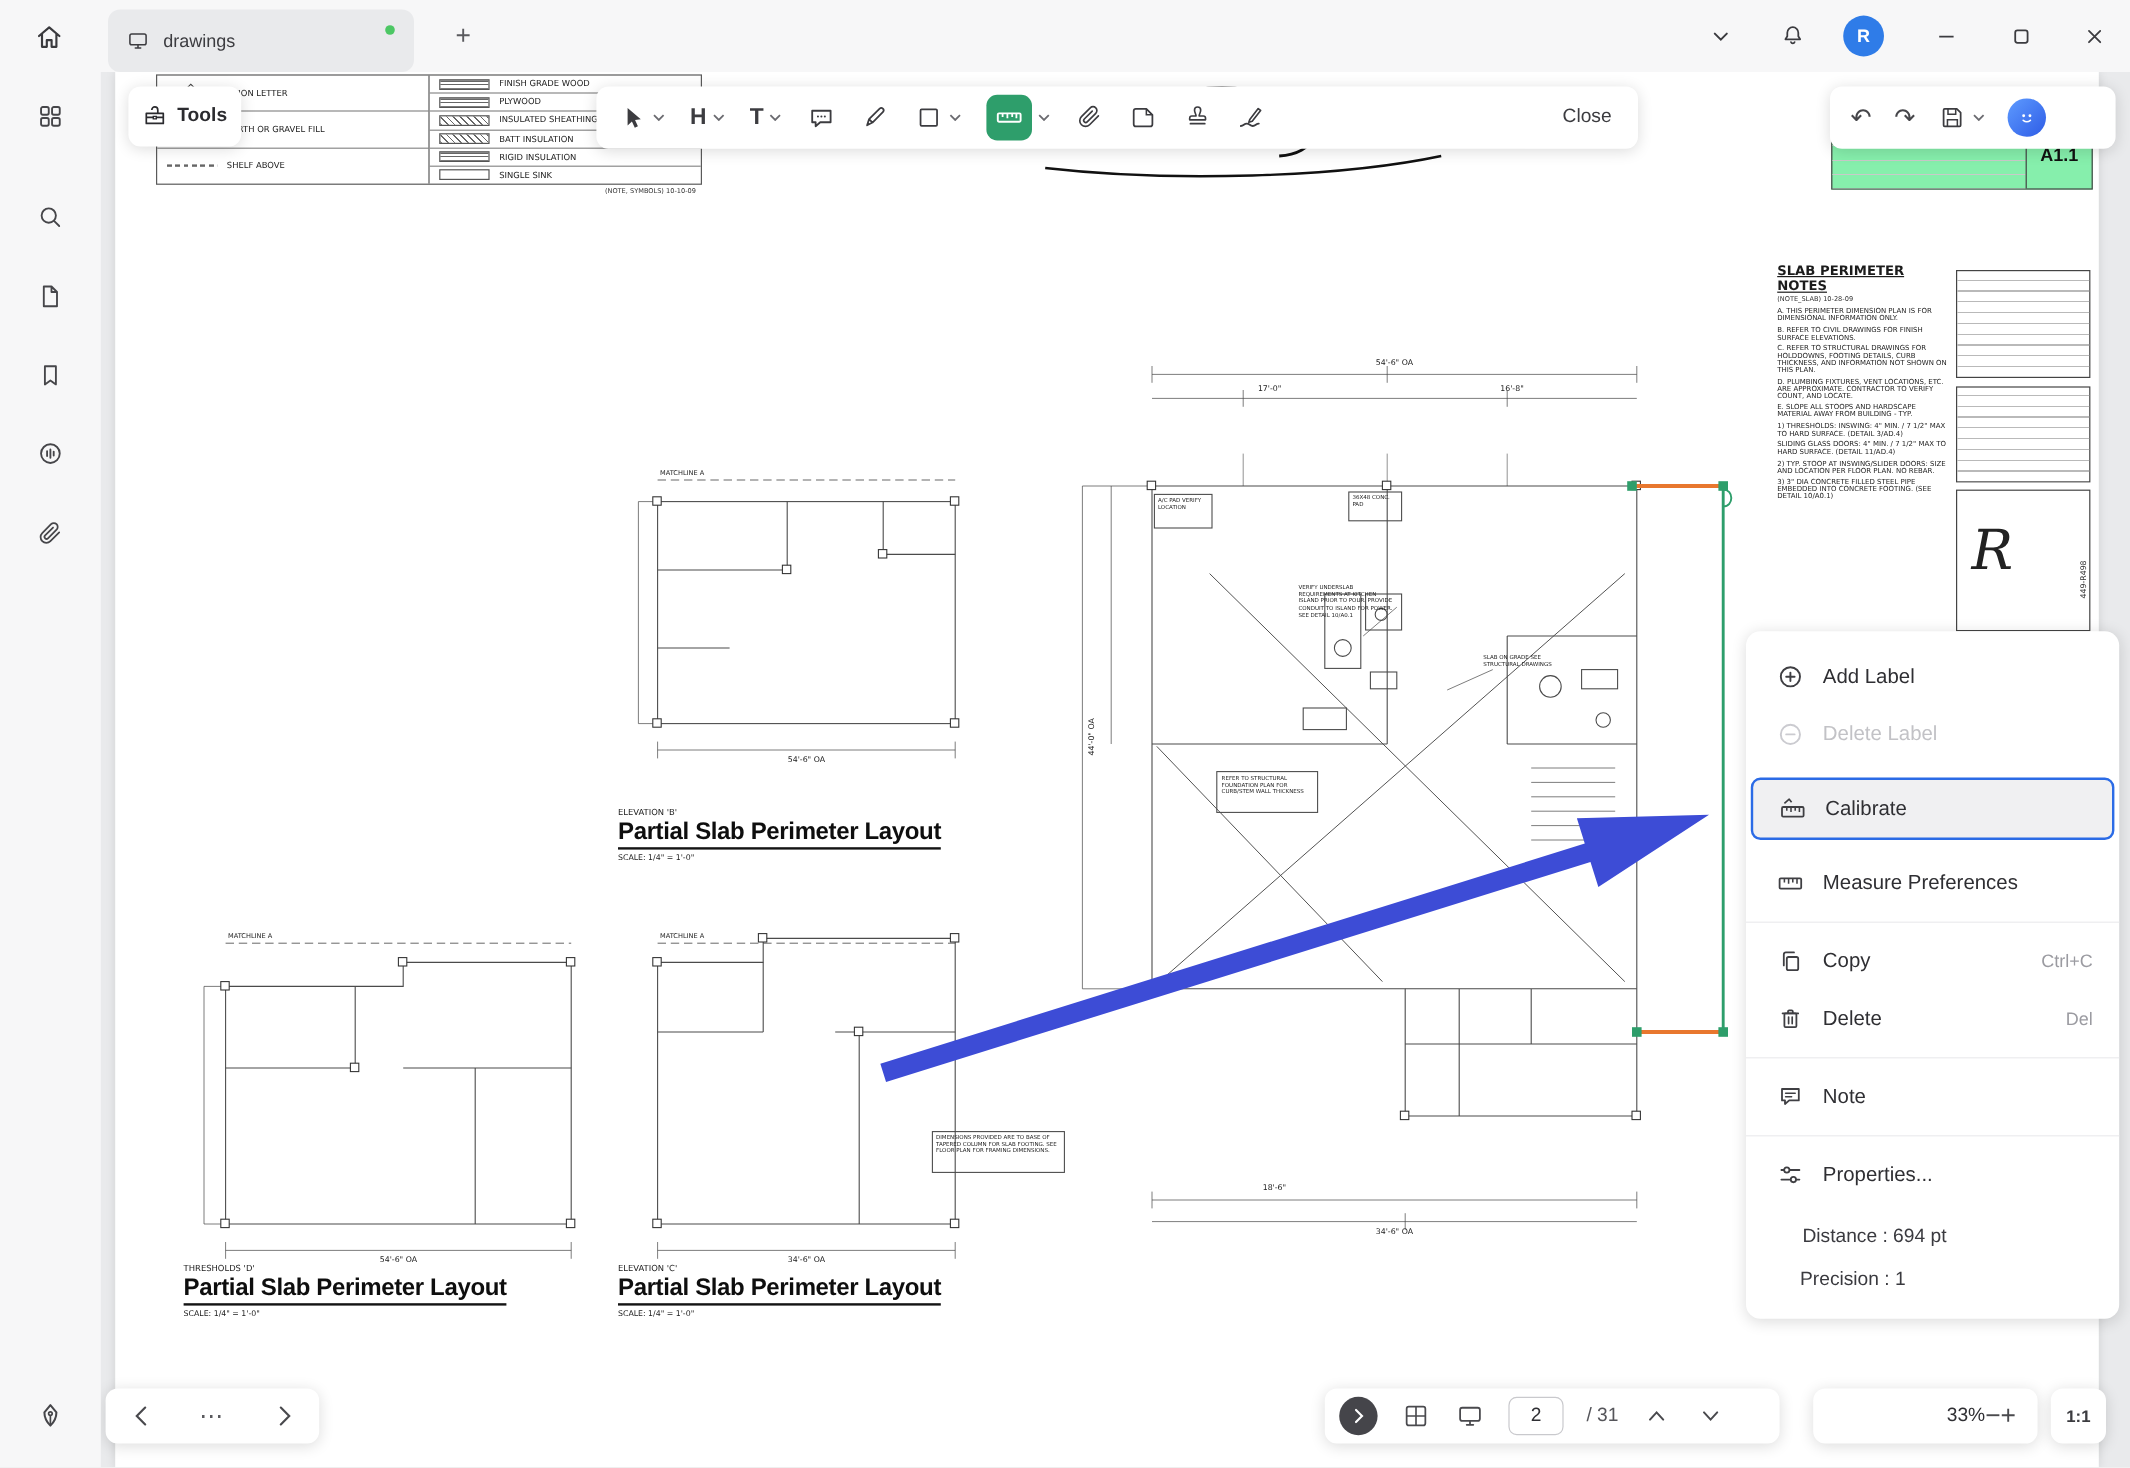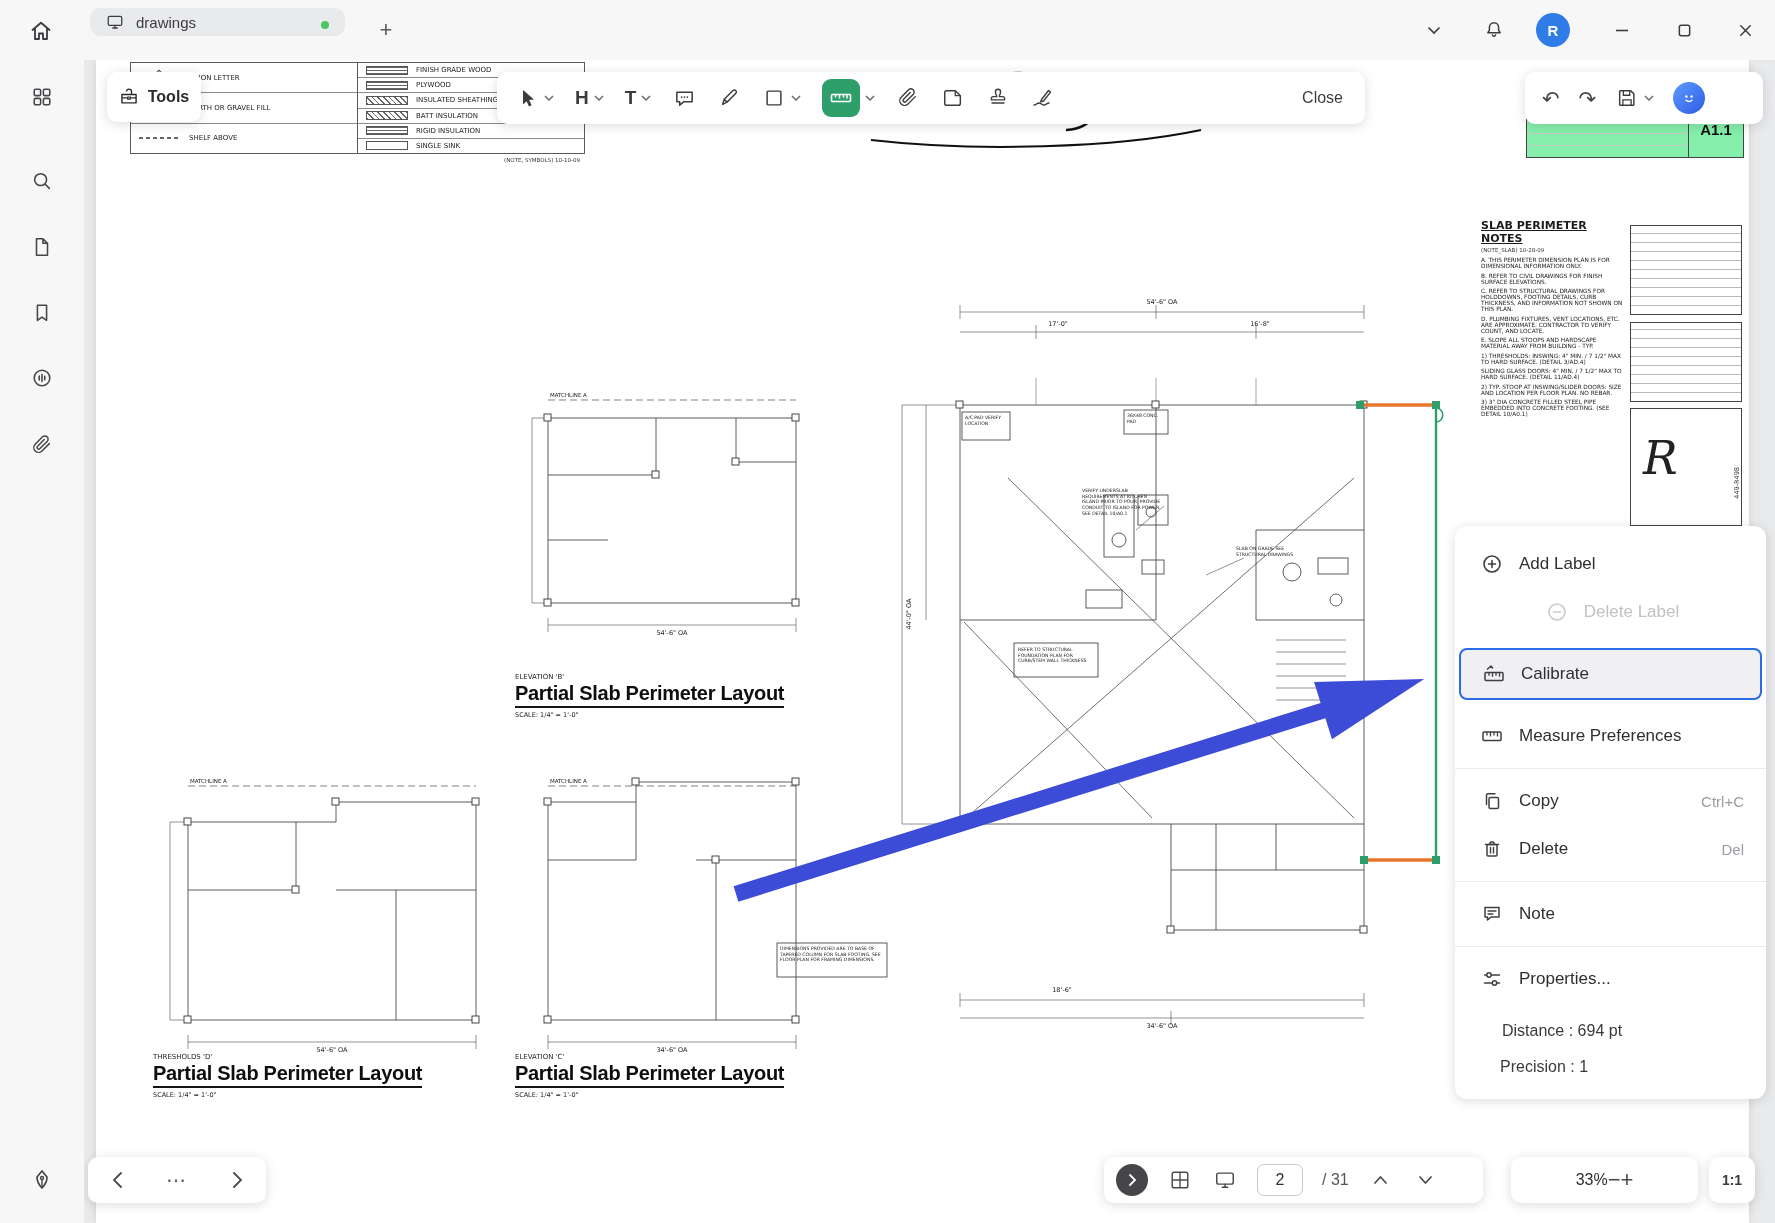--- a/index.html
+++ b/index.html
@@ -3,21 +3,21 @@
 <meta charset="utf-8">
 <style>
   * { box-sizing: border-box; margin: 0; padding: 0; }
   html,body { width:1775px; height:1223px; }
   body { font-family:"Liberation Sans",sans-serif; background:#e9eaec; overflow:hidden; }
   .app { position:relative; width:1775px; height:1223px; background:#e9eaec; overflow:hidden; }
 
   
   .topbar { position:absolute; left:0; top:0; width:1775px; height:60px; background:#f7f7f8; z-index:70; }
   .home-btn { position:absolute; left:26px; top:16px; width:30px; height:30px; color:#3a3a3e; display:flex; align-items:center; justify-content:center; }
-  .tab { position:absolute; left:90px; top:8px; width:255px; height:28px; background:#e9eaec; border-radius:10px; display:flex; align-items:center; padding:0 16px; gap:12px; color:#3c3c40; }
+  .tab { position:absolute; left:90px; top:8px; width:255px; height:52px; background:#e9eaec; border-radius:10px; display:flex; align-items:center; padding:0 16px; gap:12px; color:#3c3c40; }
   .tab-label { font-size:15px; }
   .tab-dot { position:absolute; right:16px; top:13px; width:8px; height:8px; border-radius:50%; background:#4cc764; }
   .newtab-btn { position:absolute; left:372px; top:16px; width:28px; height:28px; font-size:22px; color:#5a5a5e; display:flex; align-items:center; justify-content:center; }
   .tb-icon { position:absolute; width:28px; height:28px; display:flex; align-items:center; justify-content:center; color:#3c3c40; }
   .avatar { position:absolute; left:1536px; top:13px; width:34px; height:34px; border-radius:50%; background:#2f7ce8; color:#fff; font-weight:bold; font-size:15px; display:flex; align-items:center; justify-content:center; }
 
   
   .sidebar { position:absolute; left:0; top:60px; width:84px; height:1163px; background:#f7f7f8; z-index:70; }
   .sb-icon { position:absolute; left:29px; width:26px; height:26px; color:#46464a; display:flex; align-items:center; justify-content:center; }
 
@@ -76,37 +76,37 @@
   .measure-active { width:38px; height:38px; background:#2e9e6b; border-radius:9px; display:flex; align-items:center; justify-content:center; }
   .close-btn { margin-left:auto; font-size:16px; color:#3c3c40; padding:6px 4px; }
   .right-toolbar { left:1525px; top:72px; width:238px; height:52px; display:flex; align-items:center; gap:19px; padding:0 17px; }
   .undo-redo { font-size:21px; color:#46464a; line-height:1; }
   .ai-btn { width:32px; height:32px; border-radius:50%; background:linear-gradient(135deg,#5e9bff,#2e5ce6); display:flex; align-items:center; justify-content:center; }
 
   
   .menu { left:1455px; top:526px; width:311px; padding:14px 0; border-radius:12px; z-index:60; }
   .menu-item { height:48px; display:flex; align-items:center; padding:0 22px 0 26px; gap:16px; font-size:17px; color:#2f2f33; }
   .mi-icon { width:22px; height:22px; color:#3f3f43; flex:none; display:flex; align-items:center; justify-content:center; }
-  .menu-item.disabled { color:#c2c2c6;justify-content:center; }
+  .menu-item.disabled { color:#c2c2c6; }
   .menu-item.disabled .mi-icon { color:#cbcbd0; }
   .menu-item.highlight { margin:12px 4px; border:2.5px solid #2b6be6; border-radius:8px; background:#f0f0f2; height:52px; padding-left:22px; }
   .mi-shortcut { margin-left:auto; color:#9b9ba1; font-size:15px; }
   .menu-div { height:1px; background:#ebebee; margin:8px 0; }
   .menu-info { padding:10px 0 0 0; font-size:16px; color:#3a3a3f; }
   .menu-info > div { height:36px; line-height:36px; }
   .mi-d { padding-left:47px; } .mi-s { padding-left:33px; } .mi-p { padding-left:45px; }
 
   
   .arrow-overlay { position:absolute; left:0; top:0; z-index:40; pointer-events:none; }
 
   
   .bb { top:1157px; height:46px; display:flex; align-items:center; z-index:55; }
   .bb-left { left:88px; width:178px; justify-content:space-between; padding:0 16px; }
   .bb-nav { left:1104px; width:379px; gap:19px; padding:0 12px; }
-  .bb-zoom { left:1511px; width:187px; justify-content:center; padding:0 18px; }
+  .bb-zoom { left:1511px; width:187px; justify-content:flex-end; padding:0 18px; }
   .bb-ratio { left:1709px; width:46px; justify-content:center; font-size:14px; color:#3c3c40; font-weight:bold; }
   .bb-icon { width:26px; height:26px; display:flex; align-items:center; justify-content:center; color:#4a4a4e; }
   .dots { font-size:20px; color:#5a5a5e; letter-spacing:2px; }
   .circle-next { width:32px; height:32px; border-radius:50%; background:#45454a; color:#fff; display:flex; align-items:center; justify-content:center; flex:none; }
   .page-input { width:46px; height:32px; border:1.3px solid #c9c9cd; border-radius:7px; text-align:center; font-size:16px; color:#2f2f33; font-family:"Liberation Sans",sans-serif; background:#fff; }
   .page-total { font-size:16px; color:#55555a; white-space:nowrap; }
   .zoom-val { font-size:16px; color:#2f2f33; }
   .zoom-pm { font-size:22px; color:#4a4a4e; line-height:1; }
 </style>
 </head>

